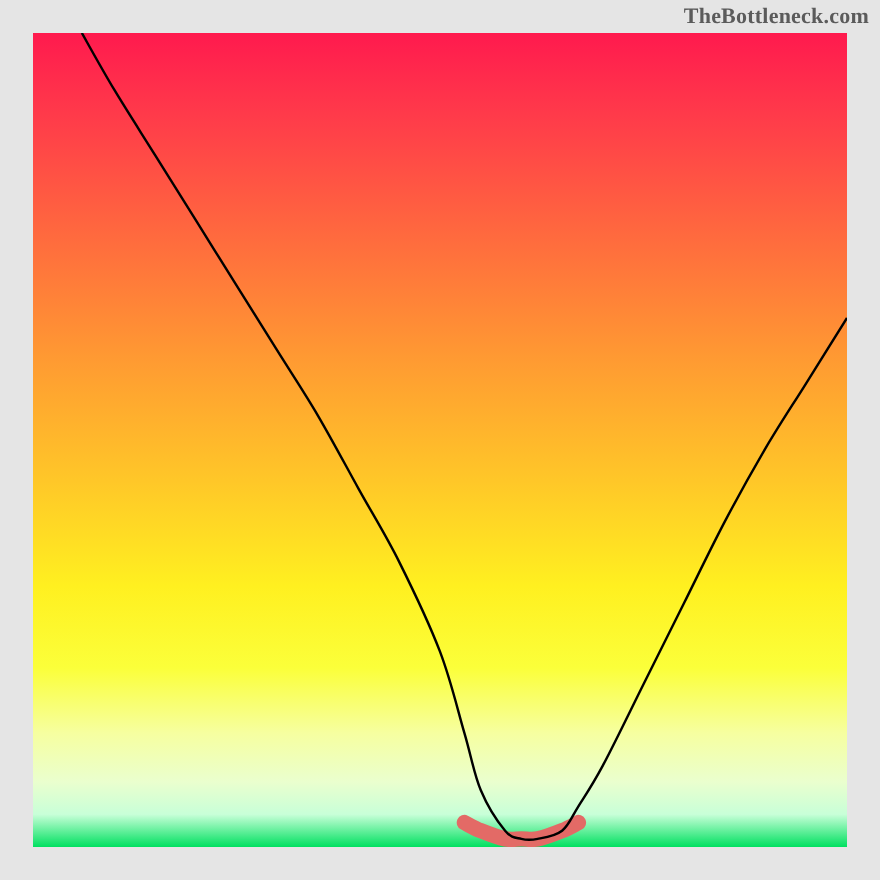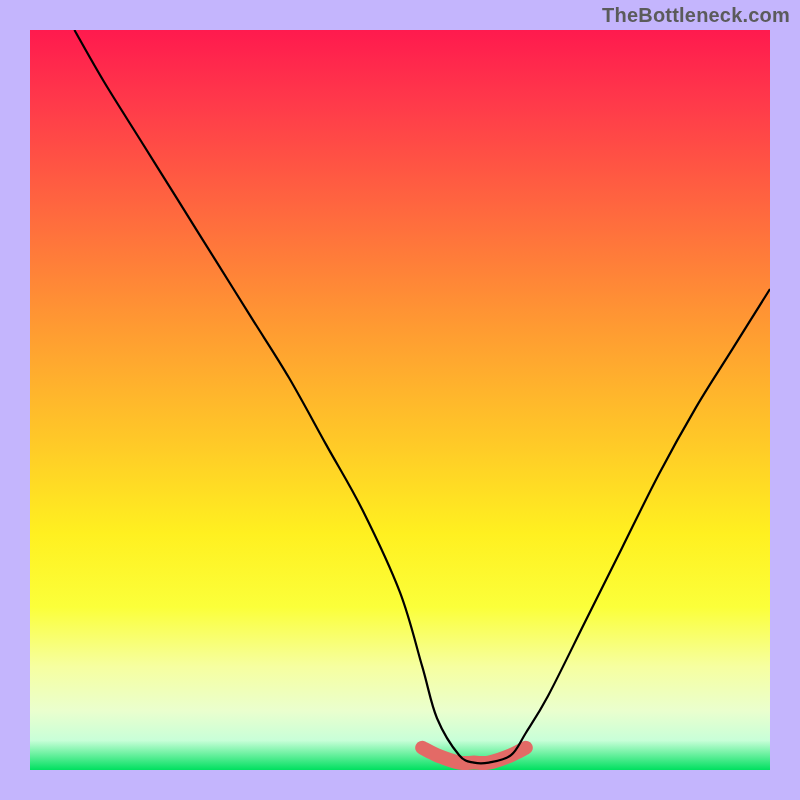--- a/index.html
+++ b/index.html
@@ -8,21 +8,22 @@
     width: 800px;
     height: 800px;
     background: #000;
     overflow: hidden;
     font-family: Arial, Helvetica, sans-serif;
   }
   .frame {
     position: relative;
     width: 800px;
     height: 800px;
-    background: #c4b5fd;
+    background: #e5e5e5;
+    font-family: Liberation Serif, serif;
   }
   .watermark {
     position: absolute;
     top: 4px;
     right: 10px;
     color: #5b5b5b;
     font-size: 20px;
     font-weight: 600;
     letter-spacing: 0.2px;
     z-index: 10;

